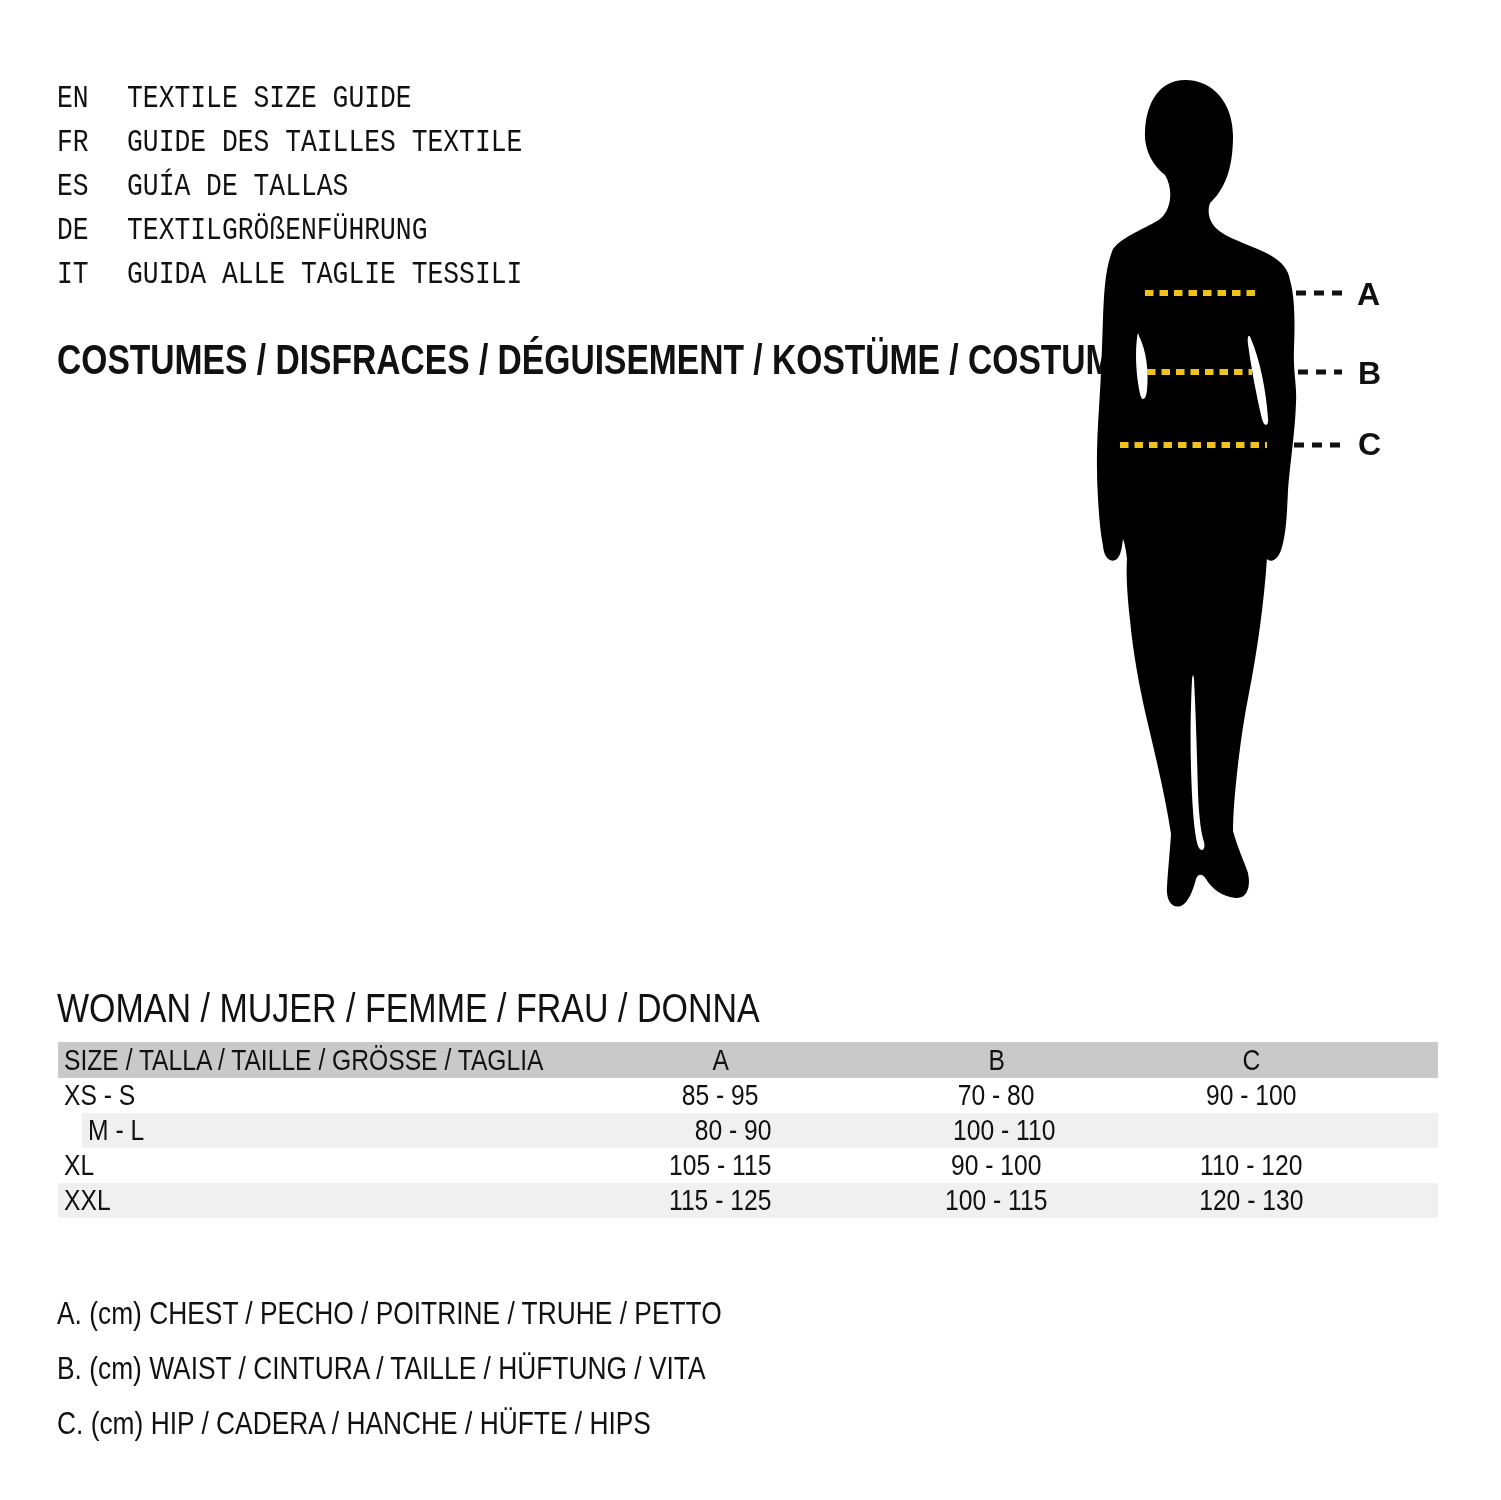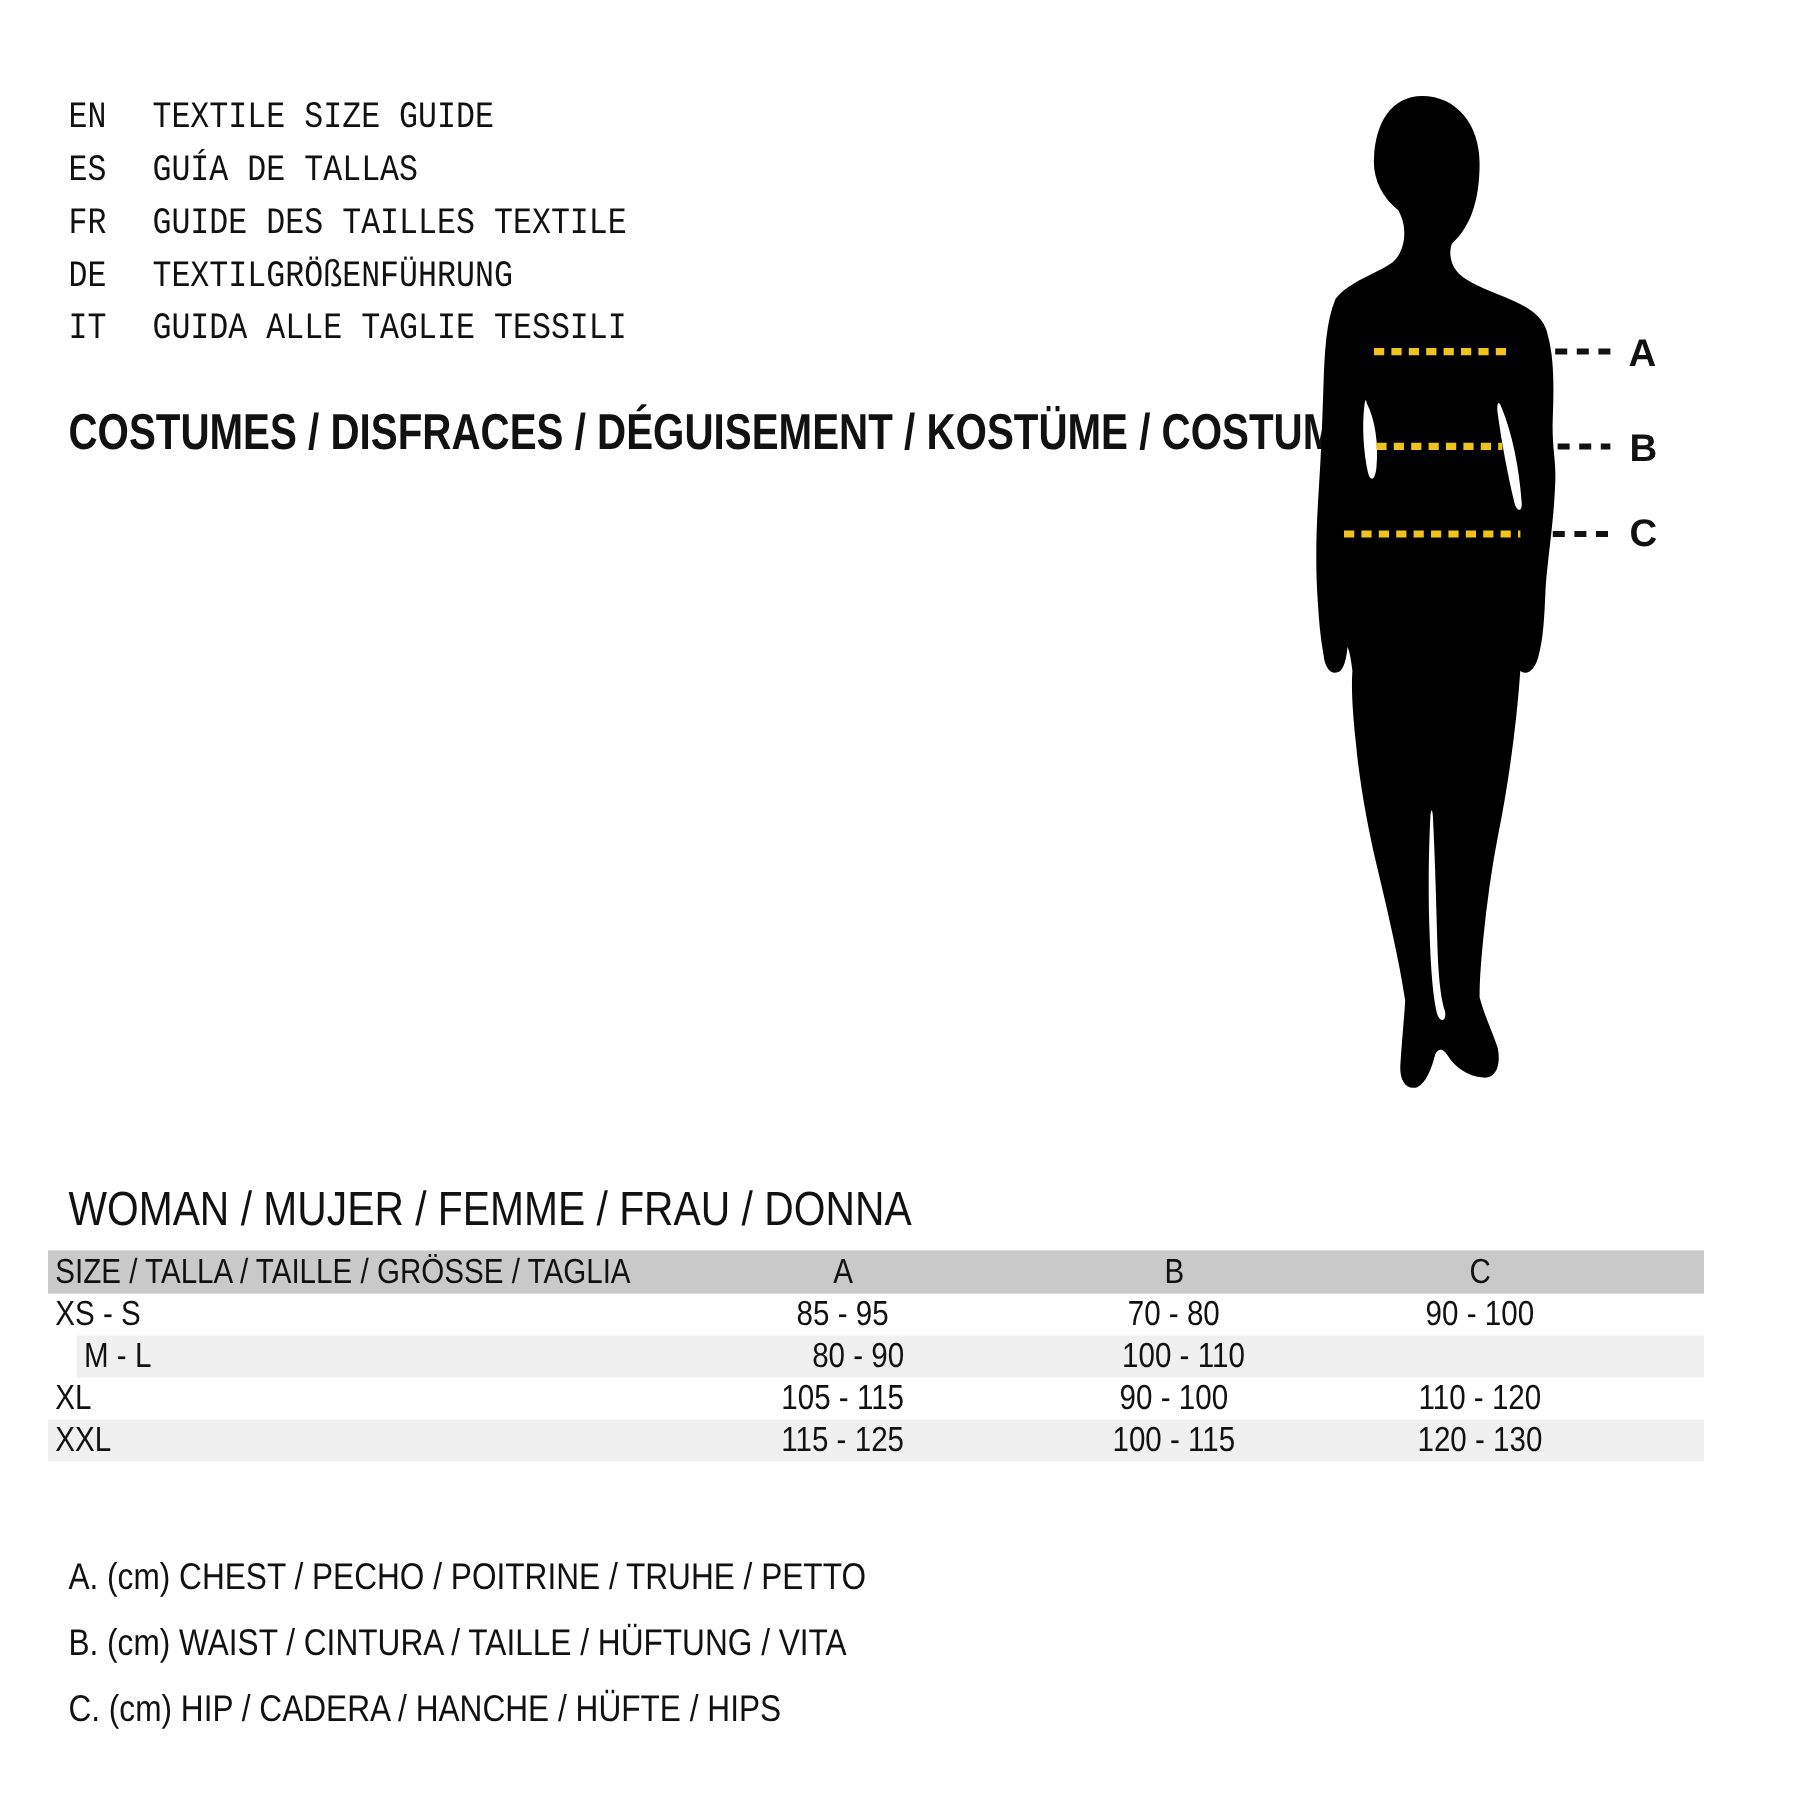--- a/index.html
+++ b/index.html
@@ -23,21 +23,21 @@
   
   .costumes {
     position:absolute; left:57px; top:336px; font-size:42px; font-weight:bold;
   }
   .costumes .cond { transform:scaleX(0.80); }
   
   .figure { position:absolute; left:1052px; top:78px; width:360px; height:860px; }
   
   .woman { position:absolute; left:57px; top:986px; font-size:40px; }
   
-  .size-table { position:absolute; left:40px; top:1042px; width:1380px; font-size:29px; }
+  .size-table { position:absolute; left:58px; top:1042px; width:1380px; font-size:29px; }
   .trow {
     display:grid; grid-template-columns:38% 20% 20% 17%;
     align-items:center; height:35px;
   }
   .trow.head { height:36px; }
   .tcell { padding-left:6px; }
   .tcell.num { text-align:center; padding-left:0; }
   
   .legend { position:absolute; left:57px; top:1286px; font-size:31px; }
   .legend-line { height:55px; display:flex; align-items:center;text-align:right; }
@@ -46,26 +46,26 @@
 <body>
 
 <div class="page">
 
   <div class="langs">
     <div class="lang-row">
       <span class="lang-code cond">EN</span>
       <span class="cond">TEXTILE SIZE GUIDE</span>
     </div>
     <div class="lang-row">
+      <span class="lang-code cond">FR</span>
+      <span class="cond">GUIDE DES TAILLES TEXTILE</span>
+    </div>
+    <div class="lang-row">
       <span class="lang-code cond">ES</span>
       <span class="cond">GUÍA DE TALLAS</span>
-    </div>
-    <div class="lang-row">
-      <span class="lang-code cond">FR</span>
-      <span class="cond">GUIDE DES TAILLES TEXTILE</span>
     </div>
     <div class="lang-row">
       <span class="lang-code cond">DE</span>
       <span class="cond">TEXTILGRÖßENFÜHRUNG</span>
     </div>
     <div class="lang-row">
       <span class="lang-code cond">IT</span>
       <span class="cond">GUIDA ALLE TAGLIE TESSILI</span>
     </div>
   </div>

